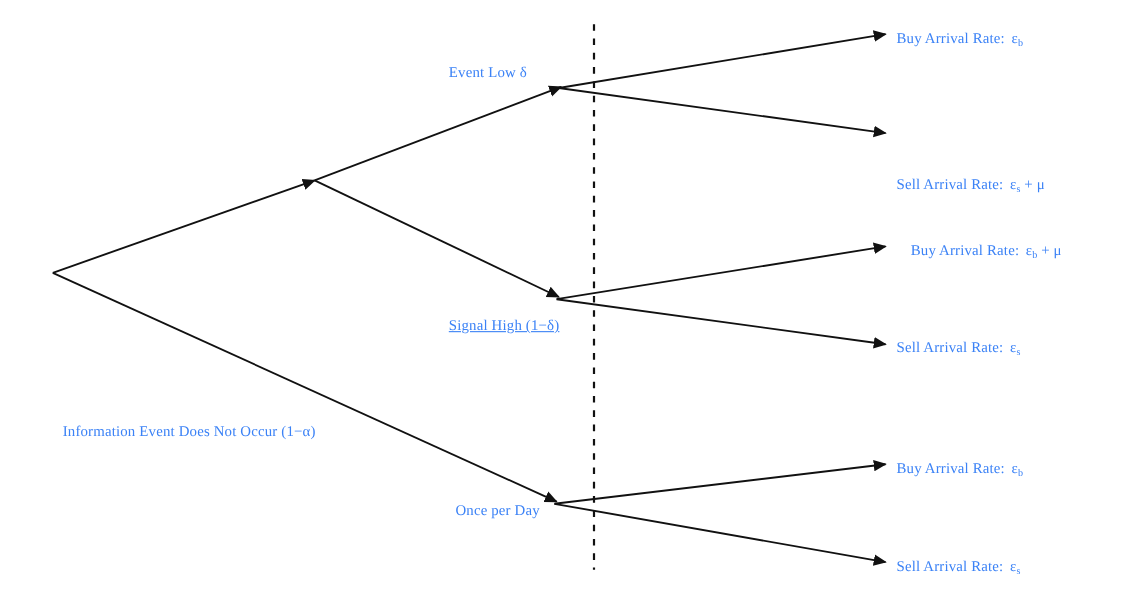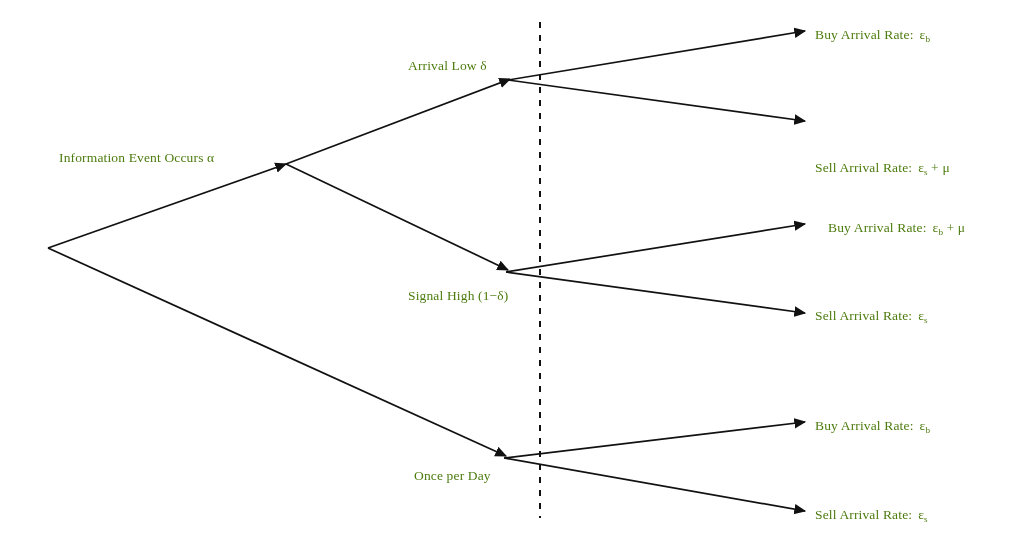--- a/index.html
+++ b/index.html
@@ -20,21 +20,21 @@
     position: absolute;
     left: 0;
     top: 0;
     width: 1024px;
     height: 554px;
   }
   .node-label,
   .leaf-label,
   .branch-label {
     position: absolute;
-    color: #4d7c0f;
+    color: #3b82f6;
     font-family: "Liberation Serif", "DejaVu Serif", serif;
     font-size: 13.5px;
     line-height: 1.15;
     white-space: nowrap;
     letter-spacing: 0.15px;
   }
   .leaf-label {
     font-size: 13.5px;
   }
   .leaf-label .rate-sym {
@@ -75,28 +75,28 @@
 
     <line x1="506" y1="272" x2="805" y2="224" stroke="#111111" stroke-width="1.7" marker-end="url(#arrow)"></line>
     <line x1="506" y1="272" x2="805" y2="313" stroke="#111111" stroke-width="1.7" marker-end="url(#arrow)"></line>
 
     <line x1="504" y1="458" x2="805" y2="422" stroke="#111111" stroke-width="1.7" marker-end="url(#arrow)"></line>
     <line x1="504" y1="458" x2="805" y2="511" stroke="#111111" stroke-width="1.7" marker-end="url(#arrow)"></line>
 
     <line x1="540" y1="22" x2="540" y2="518" stroke="#111111" stroke-width="2" stroke-dasharray="6 7"></line>
   </svg>
 
-  <div class="branch-label" style="left:59px; top:150px;">Information Event Occurs α</div>
 
+  <div class="branch-label" style="left:57px; top:384px;">Information Event Does Not Occur (1−α)</div>
 
-  <div class="node-label" style="left:408px; top:58px;">Arrival Low δ</div>
+  <div class="node-label" style="left:408px; top:58px;">Event Low δ</div>
 
-  <div class="node-label" style="left:408px; top:288px;">Signal High (1−δ)</div>
+  <div class="node-label" style="left:408px; top:288px;text-decoration:underline;">Signal High (1−δ)</div>
 
-  <div class="node-label" style="left:414px; top:468px;">Once per Day</div>
+  <div class="node-label" style="left:414px; top:456px;">Once per Day</div>
 
   <div id="leaf-container">
       <div class="leaf-label" style="left: 815px; top: 27px;"><span>Buy Arrival Rate:</span><span class="rate-sym greek">ε<sub>b</sub></span></div>
       <div class="leaf-label" style="left: 815px; top: 116px; margin-top: 44px;"><span>Sell Arrival Rate:</span><span class="rate-sym greek">ε<sub>s</sub> + μ</span></div>
       <div class="leaf-label" style="left: 815px; top: 220px; margin-left: 13px;"><span>Buy Arrival Rate:</span><span class="rate-sym greek">ε<sub>b</sub> + μ</span></div>
       <div class="leaf-label" style="left: 815px; top: 308px;"><span>Sell Arrival Rate:</span><span class="rate-sym greek">ε<sub>s</sub></span></div>
       <div class="leaf-label" style="left: 815px; top: 418px;"><span>Buy Arrival Rate:</span><span class="rate-sym greek">ε<sub>b</sub></span></div>
       <div class="leaf-label" style="left: 815px; top: 507px;"><span>Sell Arrival Rate:</span><span class="rate-sym greek">ε<sub>s</sub></span></div>
     </div>
 

